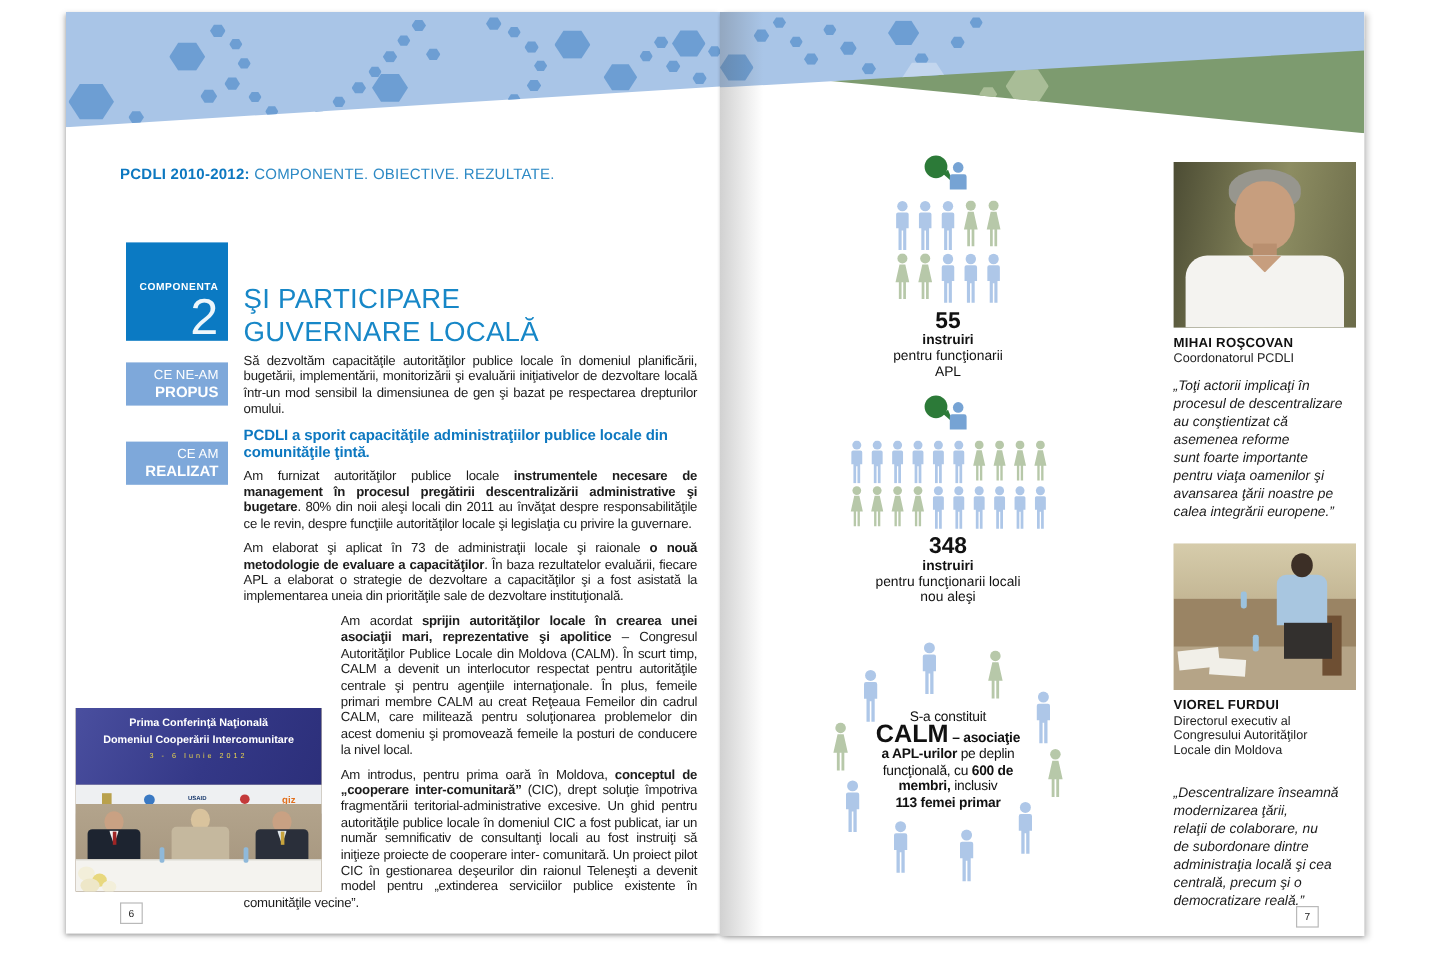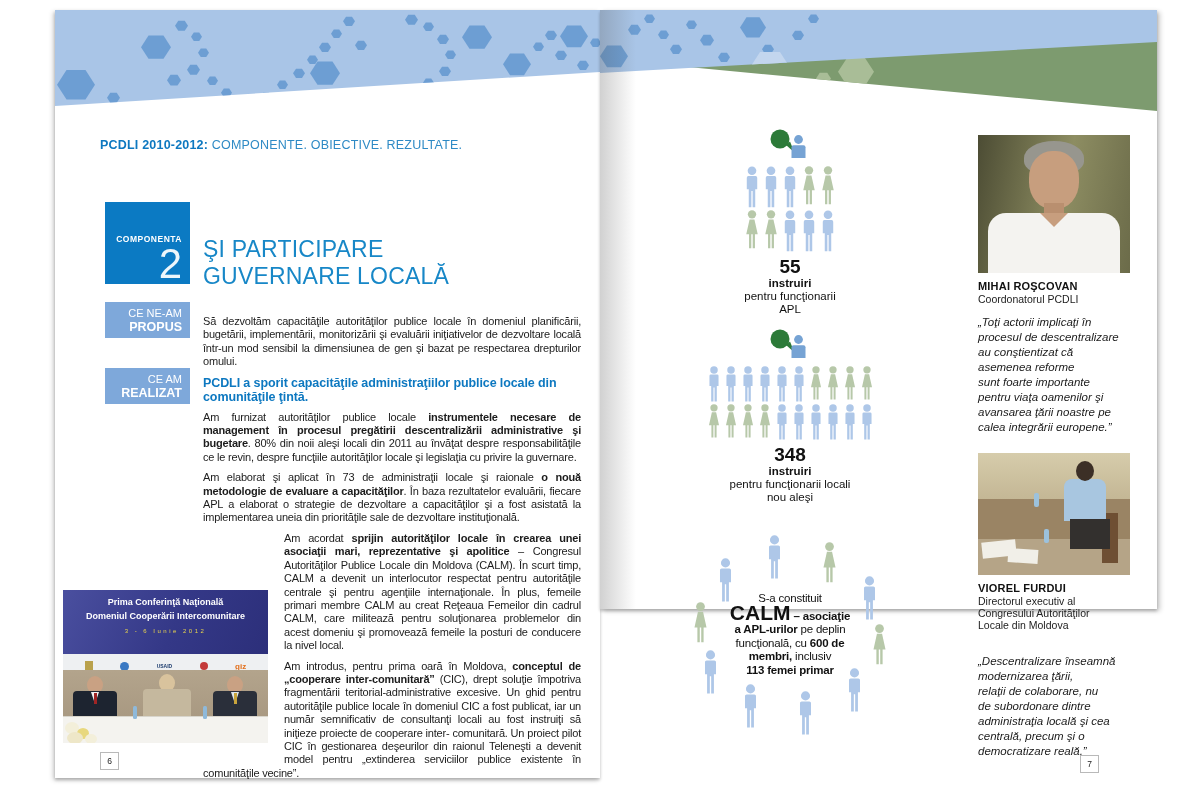--- a/index.html
+++ b/index.html
@@ -1,22 +1,22 @@
 <!DOCTYPE html>
 <html><head>
 <meta charset="utf-8">
 <style>
   html,body{margin:0;padding:0;}
   body{width:1200px;height:800px;background:#ffffff;position:relative;
        font-family:"Liberation Sans", sans-serif;color:#1c1c1c;overflow:hidden;}
   .page{position:absolute;background:#fff;}
   #page-left{left:55px;top:10px;width:545px;height:768px;
     box-shadow:-2px 2px 5px rgba(0,0,0,.18), 0 2px 3px rgba(0,0,0,.22);}
-  #page-right{left:600px;top:10px;width:537px;height:599px;
-    box-shadow:3px 2px 5px rgba(0,0,0,.20), 0 2px 3px rgba(0,0,0,.22);padding-left:20px;}
+  #page-right{left:600px;top:10px;width:537px;height:770px;
+    box-shadow:3px 2px 5px rgba(0,0,0,.20), 0 2px 3px rgba(0,0,0,.22);}
   .spine{position:absolute;left:0;top:0;bottom:0;width:36px;
     background:linear-gradient(to right, rgba(90,90,90,.28), rgba(255,255,255,0));pointer-events:none;}
 
   
   .band{position:absolute;left:0;top:0;right:0;overflow:hidden;}
   #band-left{height:100px;background:#a9c5e7;
     clip-path:polygon(0 0,100% 0,100% 62px,0 96px);}
   #band-right-blue{height:70px;background:#a9c5e7;
     clip-path:polygon(0 0,100% 0,100% 32px,0 63px);}
   #band-right-green{height:112px;background:#7d9b6f;
@@ -30,21 +30,21 @@
   .compbox{position:absolute;left:50px;top:192px;width:85px;height:82px;background:#0b7ac3;
     color:#fff;text-align:right;padding:6px 8px 0 0;box-sizing:border-box;}
   .compbox .lbl{font-size:8.5px;font-weight:bold;letter-spacing:.5px;margin-top:26px;}
   .compbox .num{font-size:42px;line-height:40px;color:rgba(255,255,255,.93);}
   .title{position:absolute;left:148px;top:226px;color:#1787c7;font-size:23px;line-height:27px;letter-spacing:.2px;}
   .cebox{position:absolute;left:50px;width:85px;height:36px;background:#7ea8da;color:#fff;
     text-align:right;padding:4px 8px 0 0;box-sizing:border-box;line-height:14px;}
   .cebox .l1{font-size:11px;}
   .cebox .l2{font-size:12.5px;font-weight:bold;}
   #ce-propus{top:292px;} #ce-realizat{top:358px;}
-  .text-col{position:absolute;left:148px;top:285px;width:378px;margin-top:20px;}
+  .text-col{position:absolute;left:148px;top:285px;width:378px;}
   .para{margin:0 0 7px 0;font-size:11px;line-height:13.4px;text-align:justify;letter-spacing:-.2px;}
   .para .b{font-weight:bold;}
   .lead{margin:7px 0 7px 0;font-size:12.5px;line-height:14px;font-weight:bold;color:#0d78c0;text-align:left;letter-spacing:-.1px;}
   .photo-spacer{display:block;float:left;width:73px;height:158px;margin-top:64px;margin-right:8px;}
 
   
   .photo1{position:absolute;left:8px;top:580px;width:205px;height:153px;overflow:hidden;background:#9b8d79;}
   .p1-banner{position:absolute;left:0;top:0;right:0;height:64px;
     background:linear-gradient(115deg,#4a4f9f 0%,#343887 55%,#2c2f7a 100%);color:#fff;text-align:center;}
   .p1-banner .t1{font-size:9px;font-weight:bold;margin-top:7px;}

